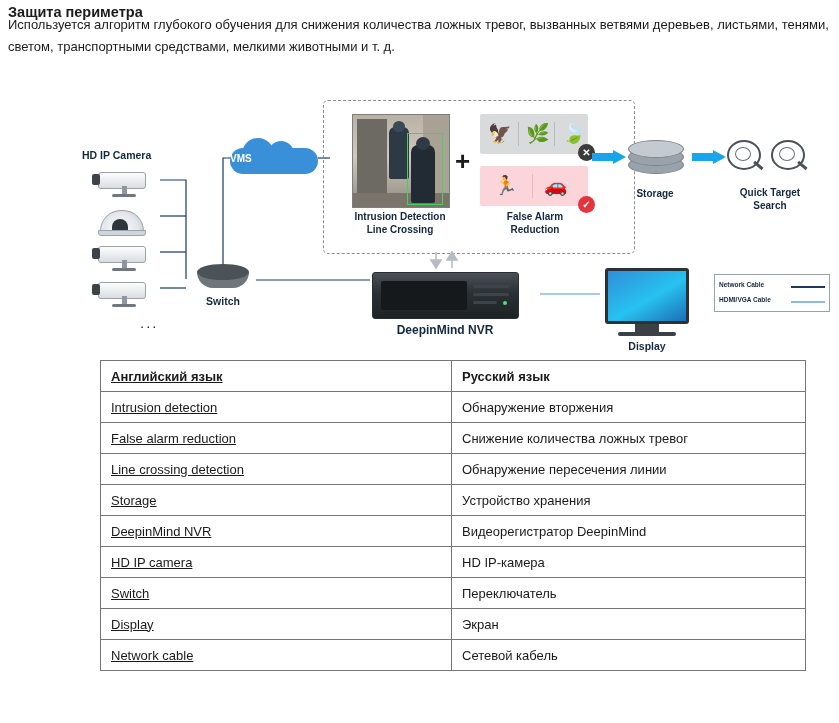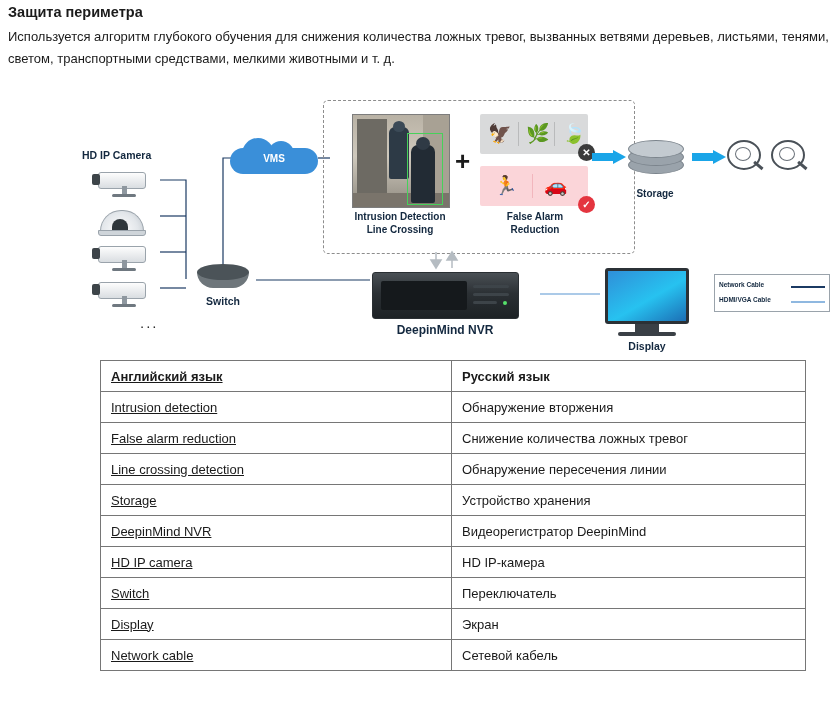--- a/index.html
+++ b/index.html
@@ -26,21 +26,21 @@
     position: absolute;
     left: 8px;
     top: 4px;
     font-size: 14.5px;
     font-weight: bold;
     color: #1b1b1b;
   }
   .intro {
     position: absolute;
     left: 8px;
-    top: 26px;
+    top: 14px;
     width: 828px;
     font-size: 13px;
     line-height: 22px;
     color: #1b1b1b;
   }
 
   
   .diagram {
     position: absolute;
     left: 0;
@@ -179,21 +179,20 @@
     position: absolute;
     left: 38px; top: 3px;
     width: 26px; height: 26px;
     background: #3a8fd9;
     border-radius: 50%;
   }
   .cloud-text {
     position: absolute;
     left: 0; top: 15px;
     width: 88px;
-    text-align: center;
     font-size: 10px;
     font-weight: bold;
     color: #ffffff;
   }
 
   
   .switch {
     position: absolute;
     left: 192px;
     top: 172px;
@@ -722,20 +721,24 @@
         <div class="arrow-head"></div>
     </div>
 
     <div class="qs">
       <div class="mag" style="left:0; top:2px;"></div>
       <div class="mag-face" style="left:8px; top:9px;"></div>
       <div class="mag-handle" style="left:26px; top:26px;"></div>
       <div class="mag" style="left:44px; top:2px;"></div>
       <div class="mag-face" style="left:52px; top:9px;"></div>
       <div class="mag-handle" style="left:70px; top:26px;"></div>
+    </div>
+    <div class="lbl" style="left:722px; top:94px; width:96px;">
+      <div>Quick Target</div>
+      <div>Search</div>
     </div>
 
     <svg class="bidir" viewBox="0 0 34 20">
       <path d="M 8 18 L 3 10 L 13 10 L 8 18 Z M 8 10 L 8 2" stroke="#b5bcc2" stroke-width="1.5" fill="#b5bcc2"></path>
       <path d="M 24 2 L 29 10 L 19 10 L 24 2 Z M 24 10 L 24 18" stroke="#b5bcc2" stroke-width="1.5" fill="#b5bcc2"></path>
     </svg>
 
     <div class="nvr">
       <div class="nvr-panel"></div>
       <div class="nvr-slot" style="left:100px; top:12px; width:36px;"></div>

